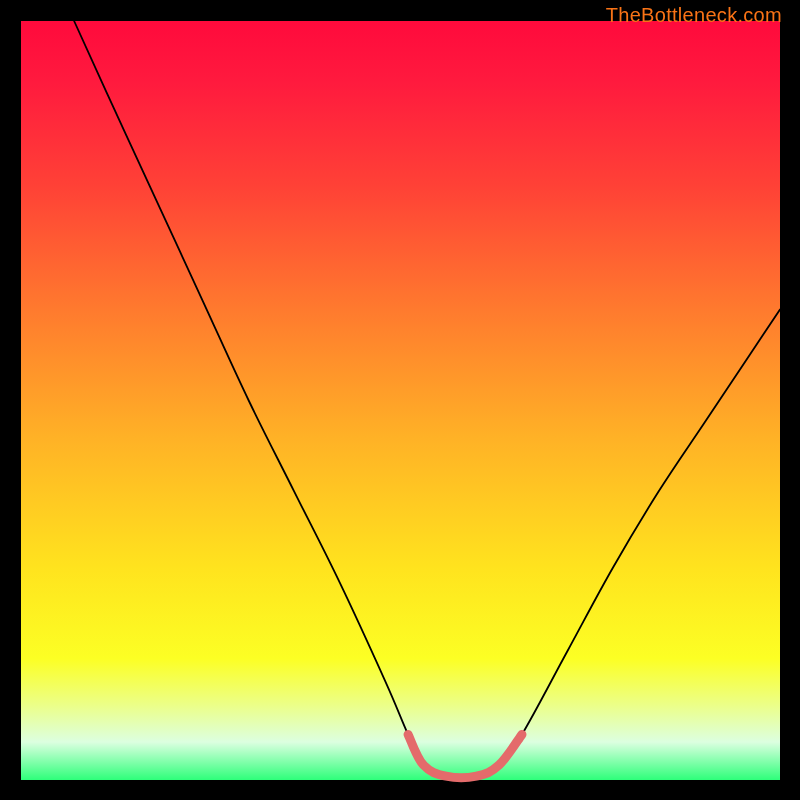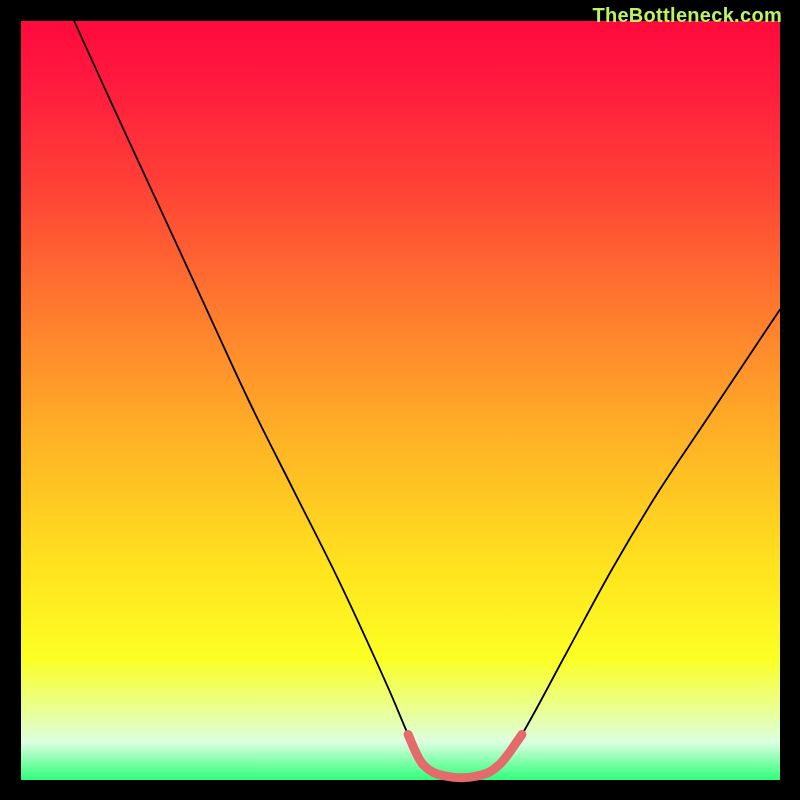--- a/index.html
+++ b/index.html
@@ -33,23 +33,23 @@
       #fcff24 84%,
       #ecff86 90%,
       #dcffe0 95%,
       #2eff7a 100%
     );
   }
   .watermark {
     position: absolute;
     top: 4px;
     right: 18px;
-    color: #bef264;
+    color: #f97316;
     font-size: 20px;
-    font-weight: 700;
+    font-weight: 400;
     letter-spacing: 0.3px;
     user-select: none;
   }
   svg.curve {
     position: absolute;
     left: 0;
     top: 0;
     width: 759px;
     height: 759px;
     overflow: visible;

